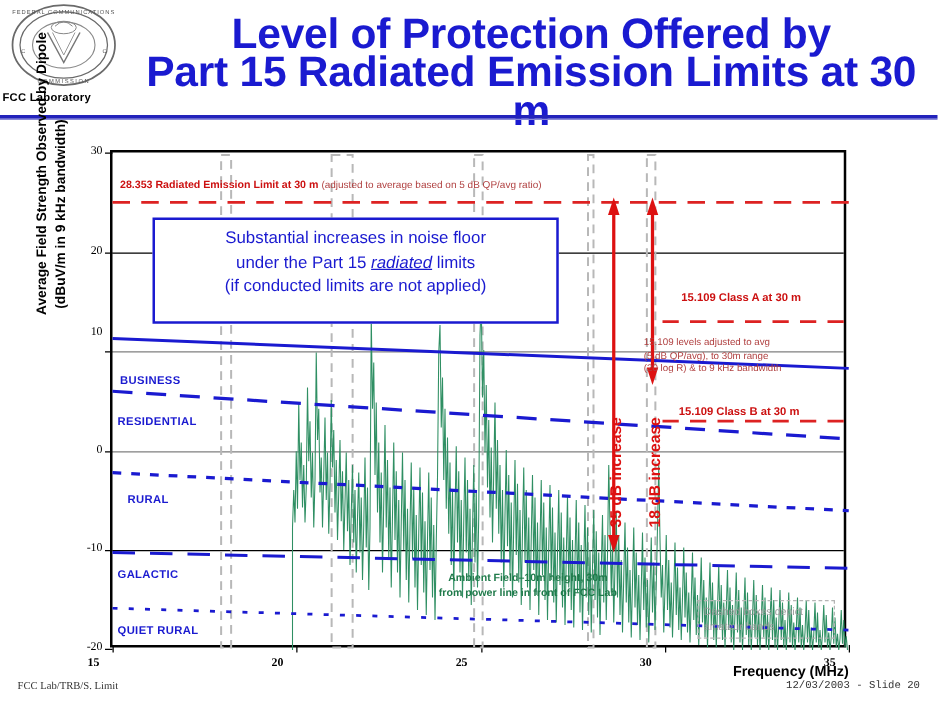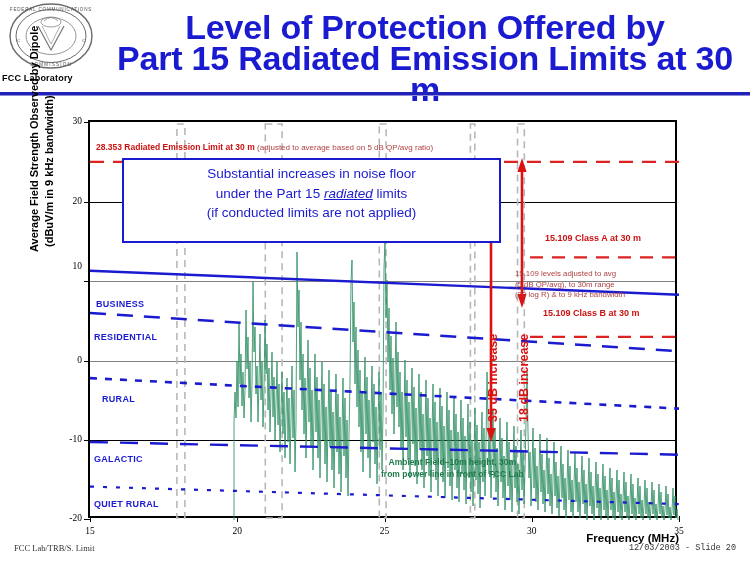--- a/index.html
+++ b/index.html
@@ -38,22 +38,22 @@
     border:2px solid #000; background:#fff;
   }
   .gridline-h { position:absolute; left:0; width:100%; height:1px; background:#808080; }
   .gridline-h.dark { background:#000; height:1px; }
   .tick-h { position:absolute; left:-6px; width:6px; height:1px; background:#000; }
   .ytick-label {
     position:absolute; width:34px; text-align:right;
     font-size:9.5px; color:#000; font-family:"Liberation Serif", serif;
   }
   .xtick-label {
-    position:absolute; width:40px; text-align:center;
-    font-size:9.5px; color:#000; font-family:"Liberation Serif", serif;
+    position:absolute; width:40px; text-align:left;
+    font-size:9.5px; color:#000; font-family:"Liberation Serif", serif;font-weight:bold;
   }
   .tick-v { position:absolute; bottom:-6px; width:1px; height:6px; background:#000; }
   #ylabel {
     position:absolute; left:-62px; top:130px;
     transform:rotate(-90deg); transform-origin:left top;
     white-space:nowrap; font-size:11px; font-weight:bold; color:#000;
   }
   #ylabel2 {
     position:absolute; left:-47px; top:125px;
     transform:rotate(-90deg); transform-origin:left top;
@@ -73,45 +73,45 @@
   #lim-15209 {
     position:absolute; left:6px; top:20px; font-size:8.5px; font-weight:bold;
     color:#cc1111; white-space:nowrap;
   }
   #lim-15209 span.sub { font-weight:normal; font-size:8px; color:#b04040; }
   #classA-label {
     position:absolute; left:455px; top:111px; font-size:9px; font-weight:bold;
     color:#cc1111; white-space:nowrap;
   }
   #classB-label {
-    position:absolute; left:453px; top:186px; font-size:9px; font-weight:bold;
+    position:absolute; left:453px; top:202px; font-size:9px; font-weight:bold;
     color:#cc1111; white-space:nowrap;
   }
   #adjust-note {
     position:absolute; left:425px; top:147px; font-size:7.8px; line-height:10.5px;
     color:#b04040; white-space:nowrap;
   }
   .arrow-text {
     position:absolute; font-size:12.5px; font-weight:bold; color:#dd1111;
     transform:rotate(-90deg); transform-origin:left top; white-space:nowrap;
   }
 
   
   #callout {
-    position:absolute; left:32px; top:36px; width:379px; height:85px;
+    position:absolute; left:32px; top:52px; width:325px; height:85px;
     border:2px solid #1a1ad0; background:#ffffff;
     text-align:center; padding-top:4px;
     font-size:13.5px; line-height:19.5px; color:#1a1ad0;
   }
   #callout .red { color:#d83a2a; }
   #callout .ital { font-style:italic; text-decoration:underline; }
 
   
   #ambient-note {
-    position:absolute; left:291px; top:335px;
+    position:absolute; left:261px; top:335px;
     font-size:8.5px; font-weight:bold; line-height:11.5px;
     color:#1f7a4a; text-align:center; white-space:nowrap;
   }
   #amateur-note {
     position:absolute; left:468px; top:358px; width:110px;
     font-size:8.5px; line-height:11.5px; color:#9a9a9a;
     border:1px dashed #b5b5b5; padding:3px 4px;
   }
 </style>
 </head>
@@ -301,20 +301,24 @@
   <div class="curve-label" style="left:4px;  top:210px;">RESIDENTIAL</div>
   <div class="curve-label" style="left:12px; top:272px;">RURAL</div>
   <div class="curve-label" style="left:4px;  top:332px;">GALACTIC</div>
   <div class="curve-label" style="left:4px;  top:377px;">QUIET RURAL</div>
 
   <div id="ambient-note">
     <div>Ambient Field–10m height, 30m</div>
     <div>from power line in front of FCC Lab</div>
   </div>
 
+  <div id="amateur-note">
+    <div>Dashed boxes depict</div>
+    <div>amateur bands</div>
+  </div>
 
   <div id="callout">
     <div>Substantial increases in noise floor</div>
     <div>
       <span>under the Part 15 </span><span class="ital">radiated</span><span> limits</span>
     </div>
     <div>(if conducted limits are not applied)</div>
   </div>
 
 </div>

